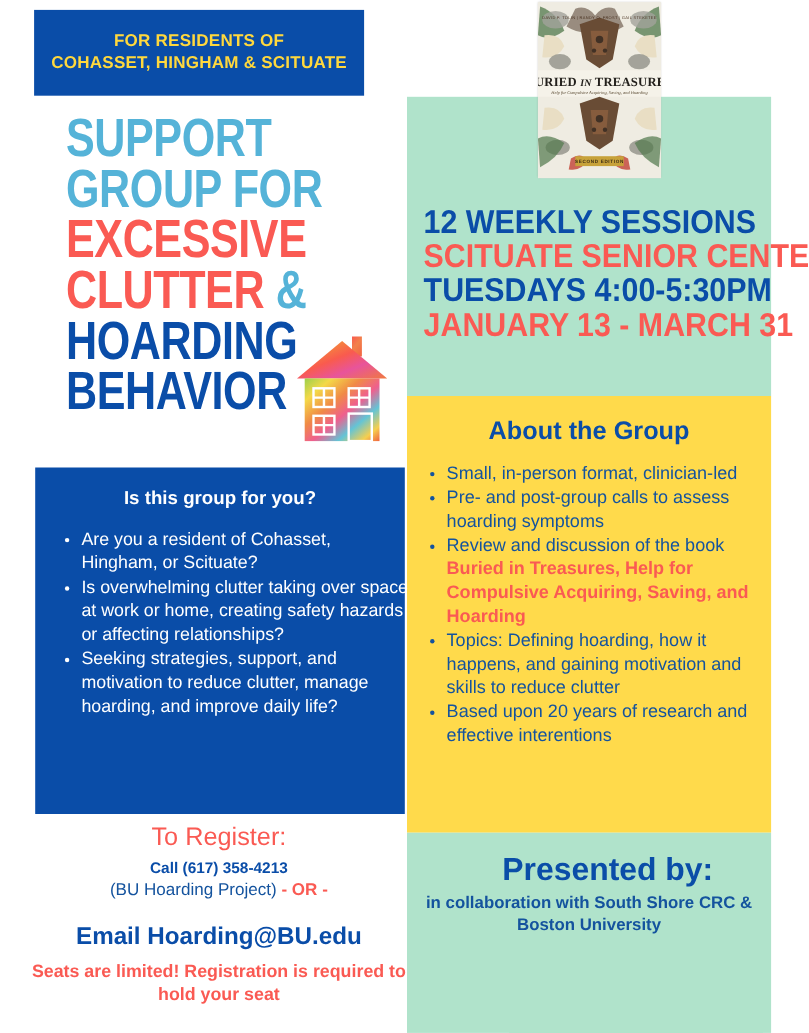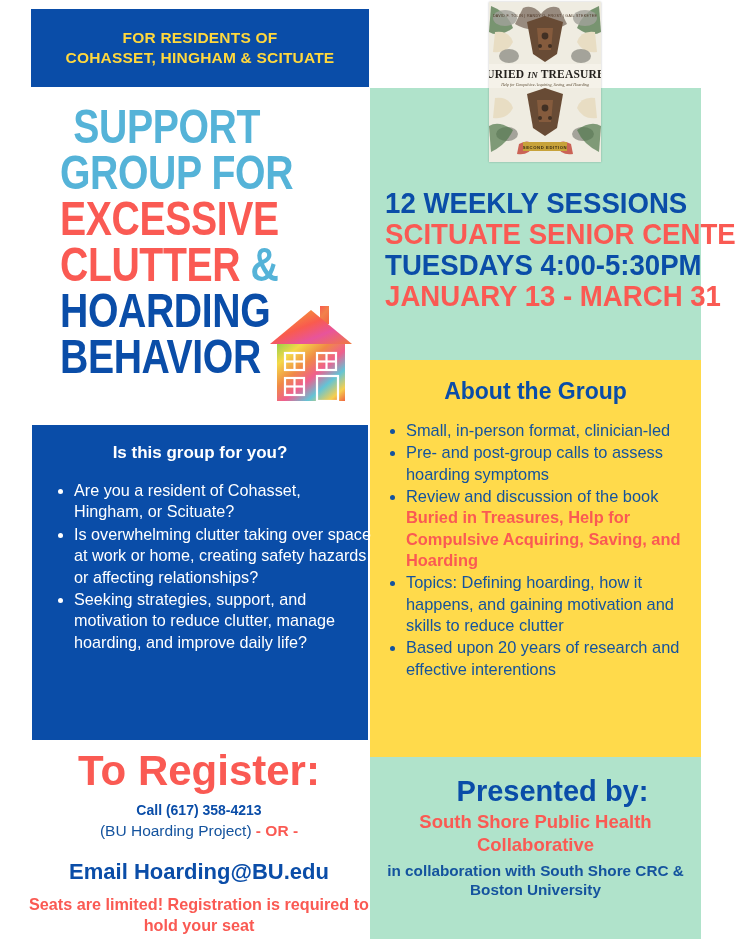--- a/index.html
+++ b/index.html
@@ -27,21 +27,21 @@
   }
   #yellow-panel {
     left: 370px; top: 360px; width: 331px; height: 397px;
     background: #ffda4b;
   }
   #green-panel-bottom {
     left: 370px; top: 757px; width: 331px; height: 182px;
     background: #b0e3cb;
   }
   #top-banner {
-    left: 31px; top: 9px; width: 338px; height: 78px;
+    left: 31px; top: 9px; width: 300px; height: 78px;
     background: #0a4da8;
     display: flex; align-items: center; justify-content: center;
   }
   #blue-box {
     left: 32px; top: 425px; width: 336px; height: 315px;
     background: #0a4da8;
   }
 
   
   .banner-text {
@@ -51,21 +51,20 @@
     line-height: 1.28;
     text-align: center;
     letter-spacing: 0.2px;
   }
 
   
   #headline {
     position: absolute;
     left: 60px; top: 104px;
     width: 250px;
-    text-align: right;
   }
   .hl-line {
     font-family: "Liberation Sans Narrow", "Liberation Sans", sans-serif;
     font-weight: bold;
     font-size: 49px;
     line-height: 0.90;
     letter-spacing: -0.5px;
     transform: scaleX(0.80);
     transform-origin: left center;
     white-space: nowrap;
@@ -163,22 +162,22 @@
 
   
   #register {
     position: absolute;
     left: 24px; top: 748px;
     width: 350px;
     text-align: center;
   }
   #register-title {
     color: #fa5a53;
-    font-weight: bold;
-    font-size: 42px;
+    font-weight: normal;
+    font-size: 23px;
     line-height: 1.1;
     margin-bottom: 8px;
   }
   .reg-call {
     color: #0a4da8;
     font-weight: bold;
     font-size: 14px;
     line-height: 1.25;
   }
   .reg-sub {
@@ -379,17 +378,16 @@
   <div id="register">
     <div id="register-title">To Register:</div>
     <div class="reg-call">Call  (617) 358-4213</div>
     <div class="reg-sub"><span>(BU Hoarding Project)</span> <span class="reg-or">- OR -</span></div>
     <div class="reg-email">Email  Hoarding@BU.edu</div>
     <div class="reg-note">Seats are limited! Registration is required to hold your seat</div>
   </div>
 
   <div id="presented">
     <div id="presented-title">Presented by:</div>
-    <div id="presented-org">South Shore Public Health Collaborative</div>
     <div id="presented-collab">in collaboration with South Shore CRC &amp; Boston University</div>
   </div>
 
 </div>
 
 </body></html>

